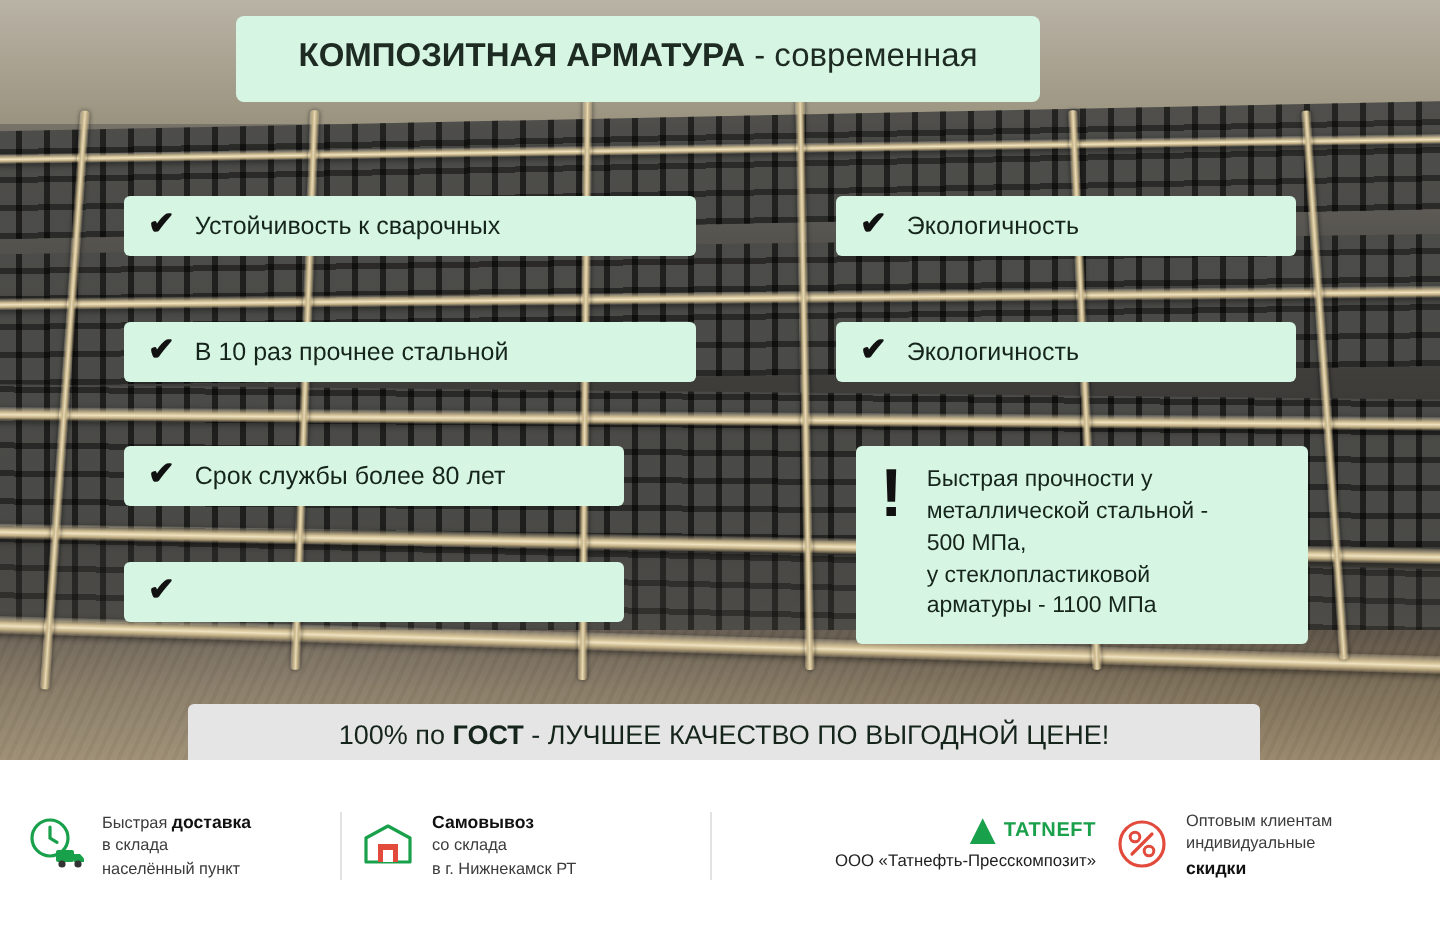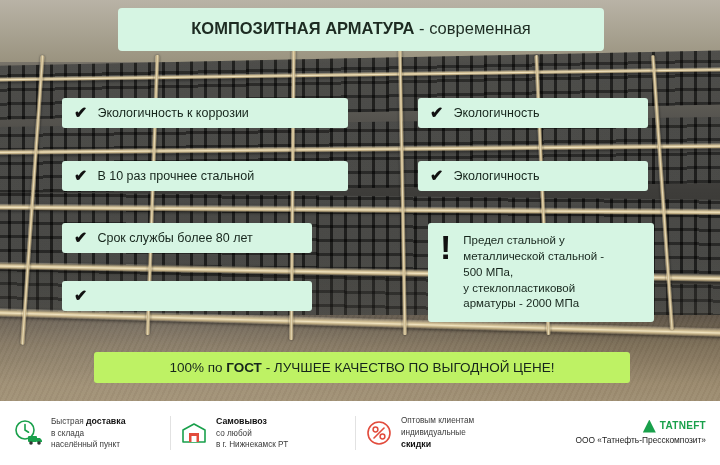--- a/index.html
+++ b/index.html
@@ -81,21 +81,21 @@
 
   
   .content {
     position: absolute;
     inset: 0;
   }
   .headline {
     position: absolute;
     left: 118px;
     top: 8px;
-    width: 486px;
+    width: 402px;
     background: #d6f5e3;
     border-radius: 4px;
     padding: 10px 12px 12px;
     box-sizing: border-box;
     text-align: center;
     color: #1d2b22;
     line-height: 1.25;
     font-size: 16.5px;
   }
   .headline .l2 { display: block; }
@@ -151,35 +151,35 @@
     font-weight: bold;
     line-height: .85;
     color: #111;
   }
 
   .banner {
     position: absolute;
     left: 94px;
     top: 352px;
     width: 536px;
-    background: #bef264;
+    background: #e5e5e5;
     border-radius: 3px;
     text-align: center;
     padding: 8px 10px;
     box-sizing: border-box;
     color: #16251c;
     font-size: 13.5px;
   }
   .banner .gost { font-weight: bold; }
 
   
   .footer {
     position: absolute;
     left: 0; right: 0; bottom: 0;
-    height: 64px;
+    height: 85px;
     background: #ffffff;
     display: flex;
     align-items: center;
     padding: 0 14px;
     box-sizing: border-box;
     gap: 8px;
   }
   .f-item {
     display: flex;
     align-items: center;
@@ -246,21 +246,21 @@
   </div>
 
   <div class="content">
 
     <div class="headline">
       <span style="font-weight:bold;">КОМПОЗИТНАЯ АРМАТУРА</span><span> - современная</span>
     </div>
 
     <div class="benefit b1">
       <span class="check">✔</span>
-      <span class="txt">Экологичность к коррозии</span>
+      <span class="txt">Устойчивость к сварочных</span>
     </div>
     <div class="benefit b2">
       <span class="check">✔</span>
       <span class="txt">В 10 раз прочнее стальной</span>
     </div>
     <div class="benefit b3">
       <span class="check">✔</span>
       <span class="txt">Срок службы более 80 лет</span>
     </div>
     <div class="benefit b4">
@@ -271,25 +271,25 @@
       <span class="txt">Экологичность</span>
     </div>
     <div class="benefit b6">
       <span class="check">✔</span>
       <span class="txt">Экологичность</span>
     </div>
 
     <div class="strength">
       <span class="excl">!</span>
       <span>
-        <span>Предел стальной у</span><br>
+        <span>Быстрая прочности у</span><br>
         <span>металлической стальной -</span><br>
         <span>500 МПа,</span><br>
         <span>у стеклопластиковой</span><br>
-        <span>арматуры - 2000 МПа</span>
+        <span>арматуры - 1100 МПа</span>
       </span>
     </div>
 
     <div class="banner">
       <span>100% по </span><span class="gost">ГОСТ</span><span> - ЛУЧШЕЕ КАЧЕСТВО ПО ВЫГОДНОЙ ЦЕНЕ!</span>
     </div>
   </div>
 
   <div class="footer">
 
@@ -316,44 +316,44 @@
     <div class="f-item f2">
       <span class="f-ico">
         <svg width="30" height="30" viewBox="0 0 30 30">
           <path d="M4 12l11-6 11 6v12H4z" fill="none" stroke="#19a04b" stroke-width="1.6" stroke-linejoin="round"></path>
           <rect x="10" y="15" width="10" height="9" fill="#e24b3c"></rect>
           <rect x="12.5" y="18" width="5" height="6" fill="#fff"></rect>
         </svg>
       </span>
       <span class="f-txt">
         <b>Самовывоз</b><br>
-        <span>со любой</span><br>
+        <span>со склада</span><br>
         <span>в г. Нижнекамск РТ</span>
       </span>
     </div>
 
     <div class="sep"></div>
+
+    <div class="f-item f4">
+      <span class="logo">
+        <span class="mark"></span>
+        <span class="name">TATNEFT</span>
+      </span>
+      <span class="corp">ООО «Татнефть-Пресскомпозит»</span>
+    </div>
 
     <div class="f-item f3">
       <span class="f-ico">
         <svg width="30" height="30" viewBox="0 0 30 30">
           <circle cx="15" cy="15" r="11" fill="none" stroke="#e24b3c" stroke-width="1.6"></circle>
           <circle cx="11.5" cy="11.5" r="2.4" fill="none" stroke="#e24b3c" stroke-width="1.5"></circle>
           <circle cx="18.5" cy="18.5" r="2.4" fill="none" stroke="#e24b3c" stroke-width="1.5"></circle>
           <path d="M10 20L20 10" stroke="#e24b3c" stroke-width="1.6" stroke-linecap="round"></path>
         </svg>
       </span>
       <span class="f-txt">
         <span>Оптовым клиентам</span><br>
         <span>индивидуальные</span><br>
         <b>скидки</b>
       </span>
     </div>
-
-    <div class="f-item f4">
-      <span class="logo">
-        <span class="mark"></span>
-        <span class="name">TATNEFT</span>
-      </span>
-      <span class="corp">ООО «Татнефть-Пресскомпозит»</span>
-    </div>
   </div>
 </div>
 
 </body></html>

